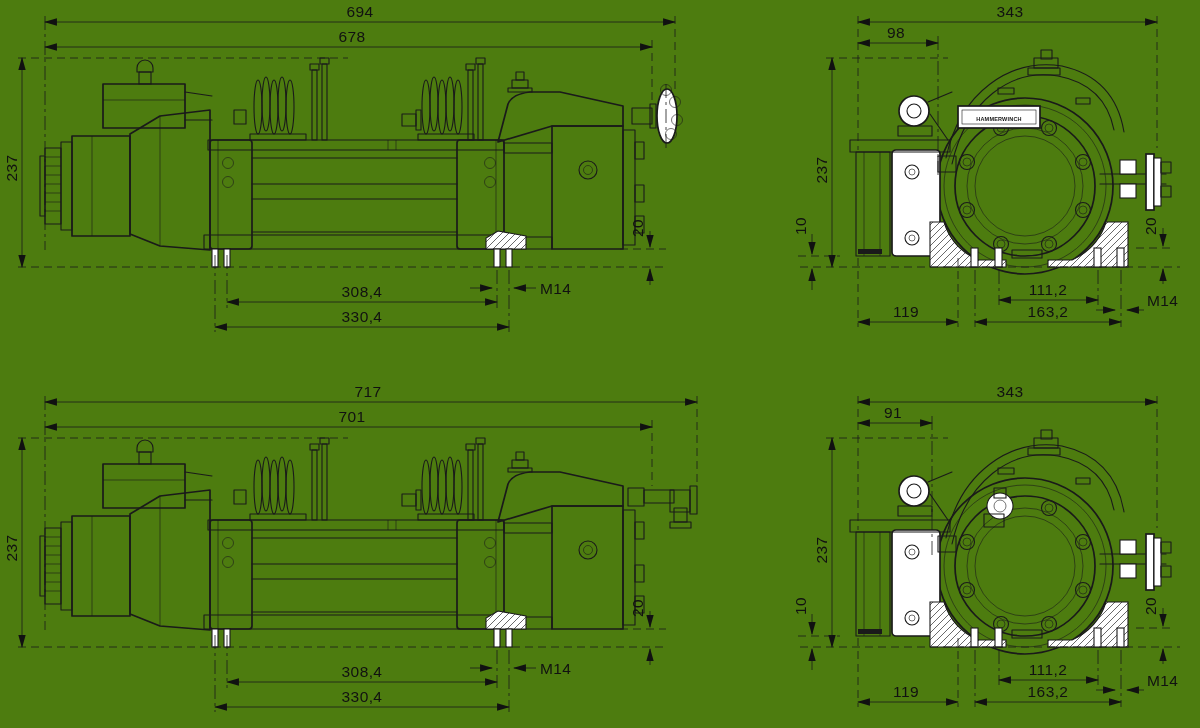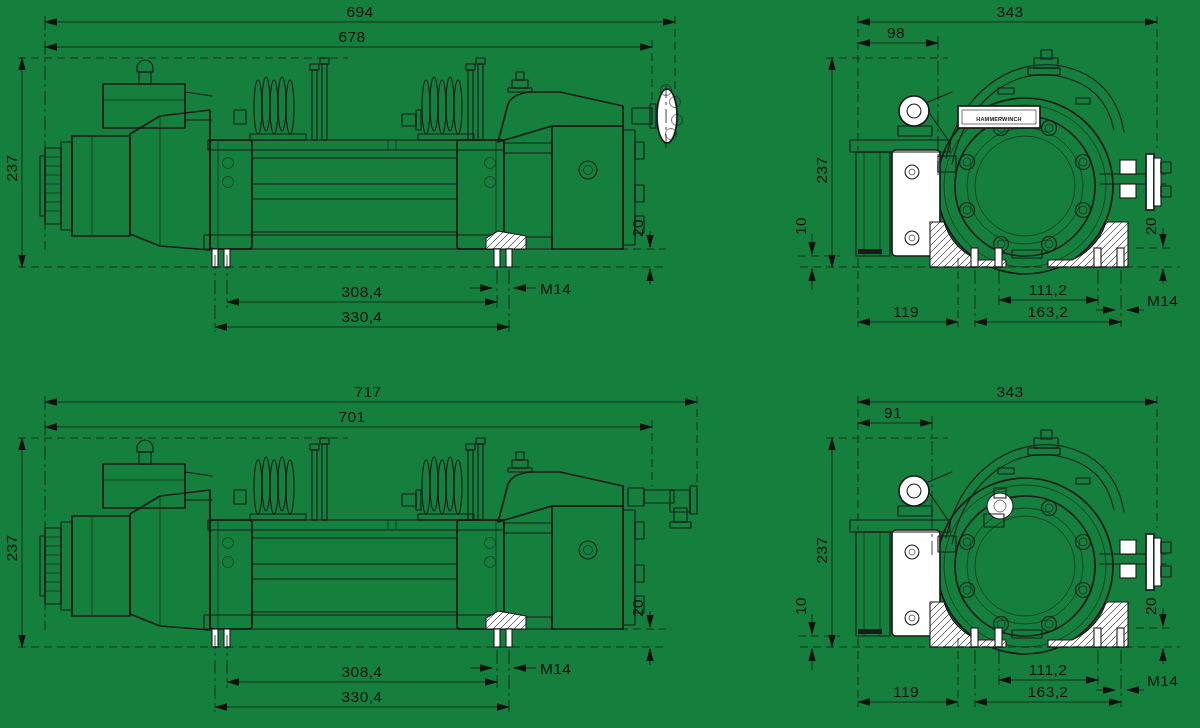--- a/index.html
+++ b/index.html
@@ -1,16 +1,16 @@
 <!DOCTYPE html>
 <html><head>
 <meta charset="utf-8">
 <style>
   html,body{margin:0;padding:0;background:#ffffff;}
-  .canvas{position:relative;width:1200px;height:728px;background:#15803d;overflow:hidden;
+  .canvas{position:relative;width:1200px;height:728px;background:#4d7c0f;overflow:hidden;
           font-family:"Liberation Sans", sans-serif;}
   svg{display:block;}
   .ln{fill:none;stroke:#1a1a1a;stroke-width:1.1;stroke-linejoin:round;stroke-linecap:round;}
   .bold{fill:none;stroke:#1a1a1a;stroke-width:1.7;stroke-linejoin:round;}
   .thin{fill:none;stroke:#1a1a1a;stroke-width:0.6;}
   .dim{fill:none;stroke:#1a1a1a;stroke-width:0.8;}
   .dash{fill:none;stroke:#1a1a1a;stroke-width:0.8;stroke-dasharray:8 5;}
   .cdash{fill:none;stroke:#1a1a1a;stroke-width:0.8;stroke-dasharray:14 4 3 4;}
   .wh{fill:#ffffff;stroke:#1a1a1a;stroke-width:1.1;}
   .whb{fill:#ffffff;stroke:#1a1a1a;stroke-width:1.7;}

